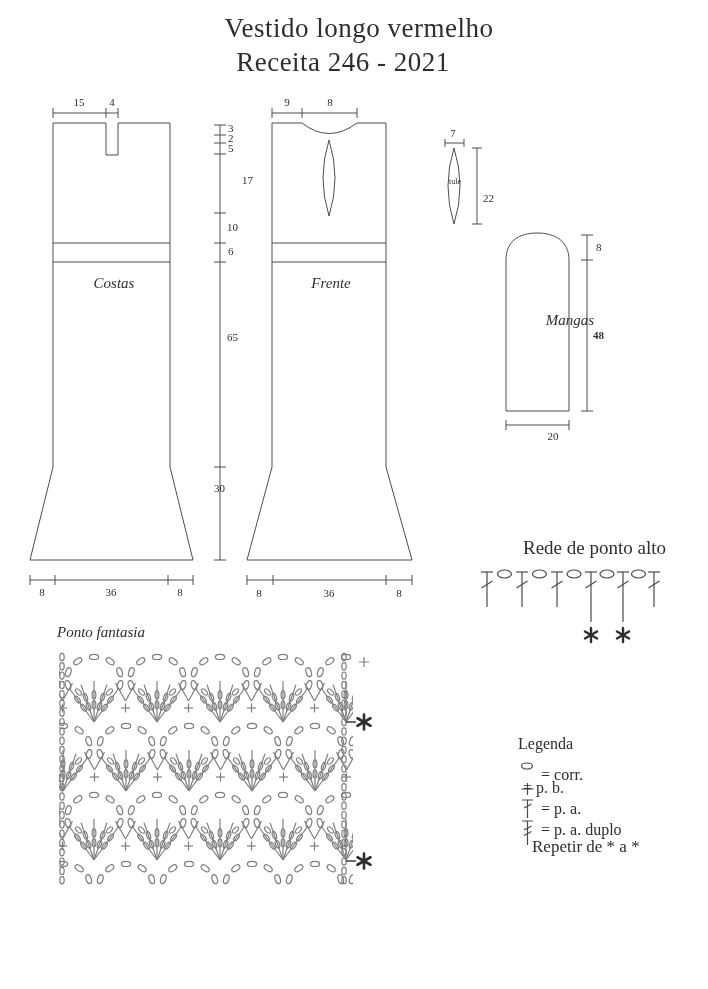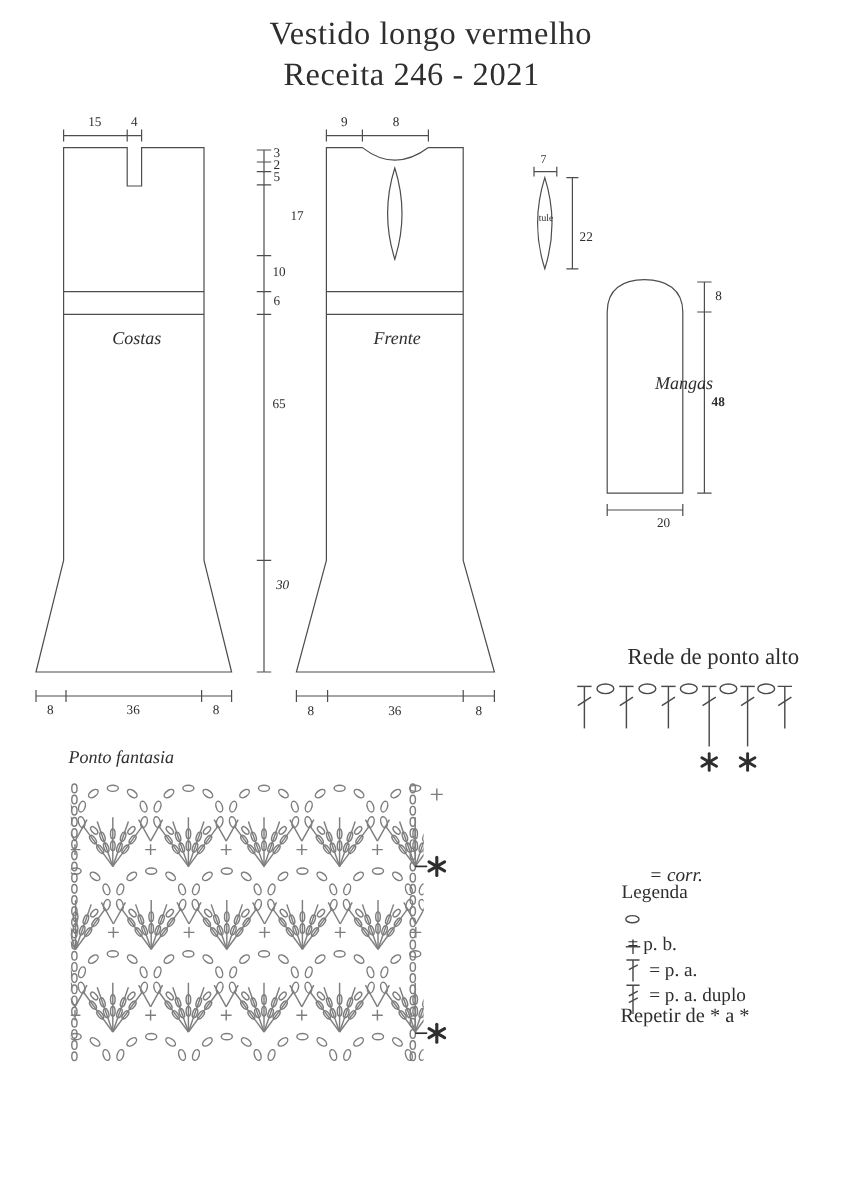--- a/index.html
+++ b/index.html
@@ -1009,34 +1009,34 @@
   <div class="lbl s11 c" style="left:329px;top:587px;">36</div>
   <div class="lbl s11 c" style="left:399px;top:587px;">8</div>
 
   <div class="lbl s11" style="left:228px;top:122px;">3</div>
   <div class="lbl s11" style="left:228px;top:132px;">2</div>
   <div class="lbl s11" style="left:228px;top:142px;">5</div>
   <div class="lbl s11" style="left:242px;top:174px;">17</div>
   <div class="lbl s11" style="left:227px;top:221px;">10</div>
   <div class="lbl s11" style="left:228px;top:245px;">6</div>
   <div class="lbl s11" style="left:227px;top:331px;">65</div>
-  <div class="lbl s11" style="left:230px;top:482px;font-style:italic;">30</div>
+  <div class="lbl s11" style="left:214px;top:482px;">30</div>
 
   <div class="lbl s10 c" style="left:453px;top:128px;">7</div>
   <div class="lbl s8 c" style="left:455px;top:178px;">tule</div>
   <div class="lbl s11" style="left:483px;top:176px;margin-top:16px;">22</div>
 
   <div class="lbl s11" style="left:596px;top:241px;">8</div>
   <div class="lbl s11" style="left:593px;top:329px;font-weight:bold;">48</div>
   <div class="lbl s11 c" style="left:537px;top:430px;margin-left:16px;">20</div>
   <div class="lbl s15 c" style="left:570px;top:312px;text-align:right;">Mangas</div>
 
   <div class="lbl s19" style="left:487px;top:538px;">Rede de ponto alto</div>
   <div class="lbl s15" style="left:57px;top:624px;">Ponto fantasia</div>
 
   <div class="lbl s18" style="left:518px;top:735px;">Legenda</div>
-  <div class="lbl s16" style="left:541px;top:721px;font-style:italic;">= corr.</div>
+  <div class="lbl s16" style="left:541px;top:766px;">= corr.</div>
   <div class="lbl s16" style="left:523px;top:779px;">= p. b.</div>
   <div class="lbl s16" style="left:541px;top:800px;">= p. a.</div>
   <div class="lbl s16" style="left:541px;top:821px;">= p. a. duplo</div>
-  <div class="lbl s17" style="left:517px;top:838px;">Repetir de * a *</div>
+  <div class="lbl s17" style="left:532px;top:838px;">Repetir de * a *</div>
 
 </div>
 
 </body></html>

